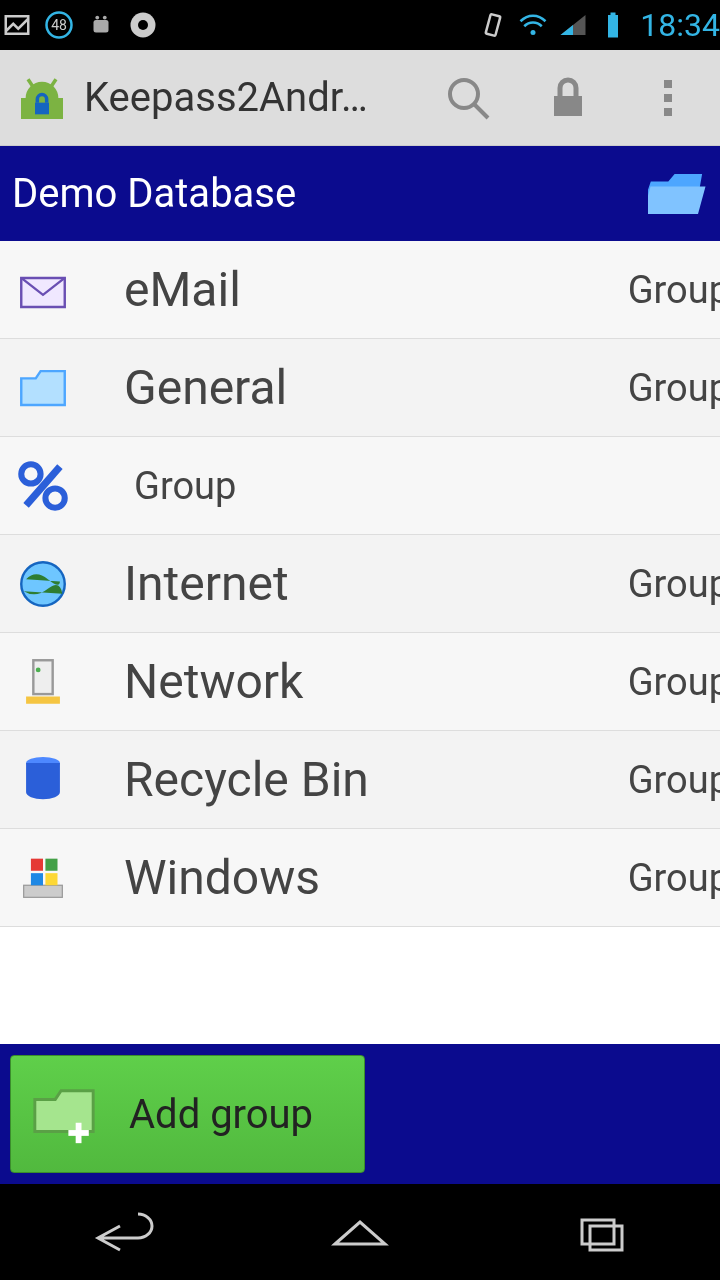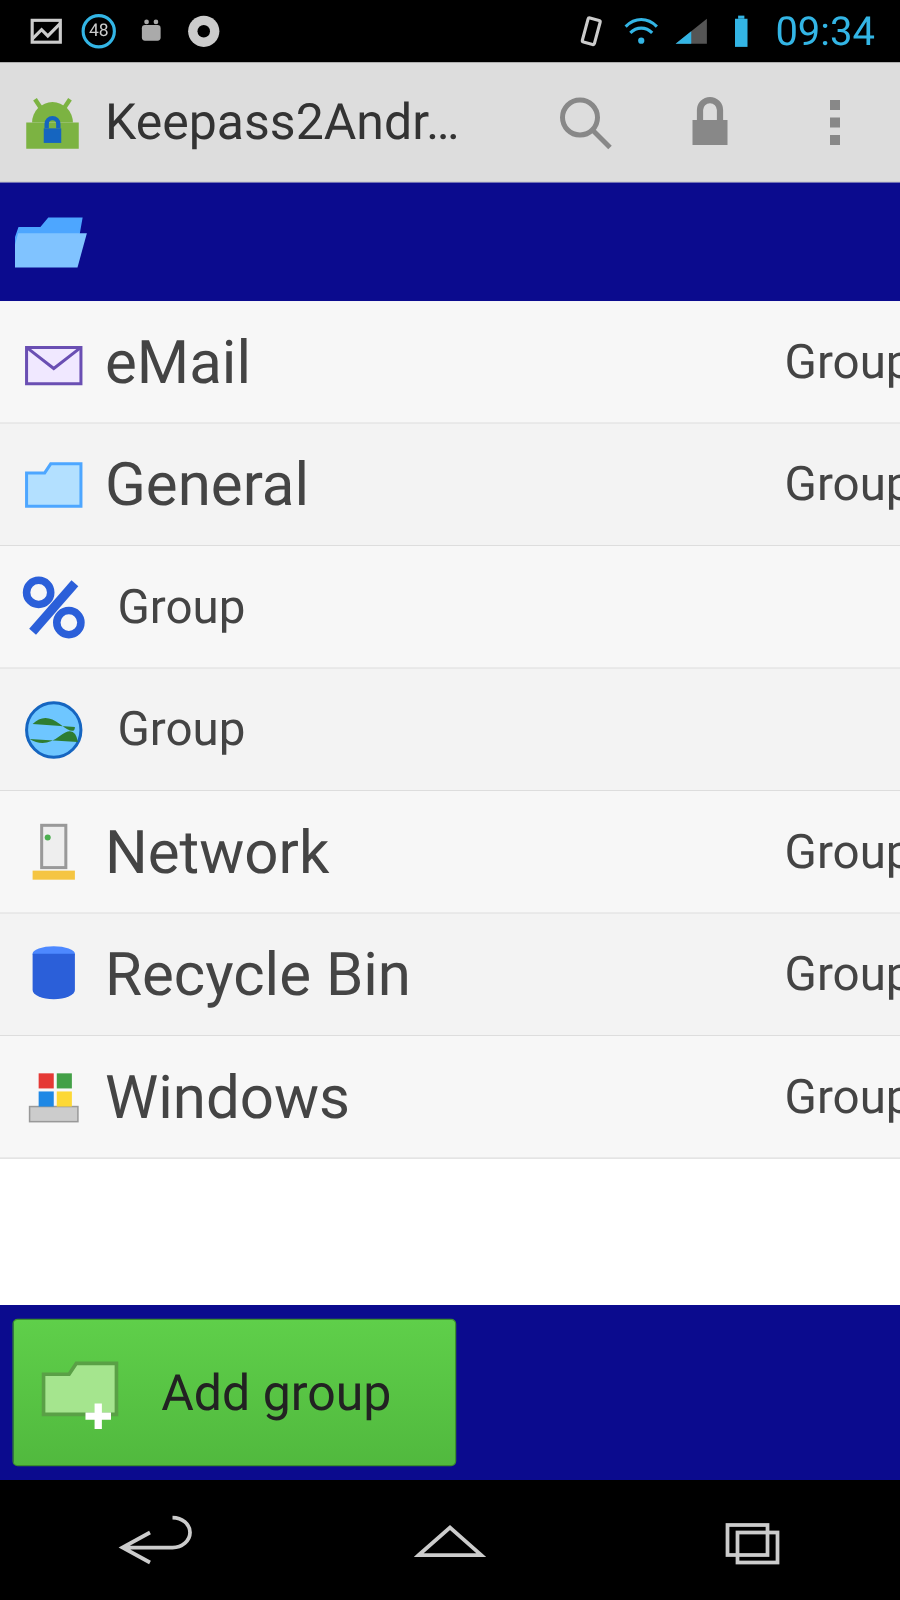--- a/index.html
+++ b/index.html
@@ -1,20 +1,20 @@
 <!DOCTYPE html>
 <html><head>
 <meta charset="utf-8">
 <style>
   * { margin: 0; padding: 0; box-sizing: border-box; }
   html, body { width: 720px; height: 1280px; overflow: hidden; font-family: Roboto, Arial, sans-serif; background: #000; }
   .screen { width: 720px; height: 1280px; display: flex; flex-direction: column; background: #fff; }
 
   
-  .status-bar { height: 50px; background: #000; color: #33b5e5; display: flex; align-items: center; padding: 0 20px; }
+  .status-bar { height: 50px; background: #000; color: #33b5e5; display: flex; align-items: center; padding: 0 0; }
   .status-left { display: flex; gap: 8px; align-items: center; }
   .status-right { margin-left: auto; display: flex; gap: 6px; align-items: center; }
   .status-icon { width: 34px; height: 34px; display: flex; align-items: center; justify-content: center; }
   .status-icon svg { width: 30px; height: 30px; }
   .status-time { font-size: 32px; color: #33b5e5; padding-left: 4px; }
 
   
   .action-bar { height: 96px; background: #dddddd; display: flex; align-items: center; padding: 0 12px; border-bottom: 1px solid #ccc; }
   .app-icon { width: 60px; height: 60px; margin-right: 12px; display:flex; align-items:center; justify-content:center; }
   .app-icon svg { width: 56px; height: 56px; }
@@ -22,21 +22,21 @@
   .ab-icon { width: 80px; height: 80px; display: flex; align-items: center; justify-content: center; margin-left: 20px; }
   .ab-icon svg { width: 48px; height: 48px; fill: #888; }
 
   
   .db-header { height: 95px; background: #0b0b8e; color: #fff; display: flex; align-items: center; padding: 0 12px; }
   .db-title { font-size: 40px; flex: 1; }
   .db-folder-icon { width: 60px; height: 50px; }
 
   
   .group-list { flex: 1; background: #fff; overflow: hidden; }
-  .group-row { height: 98px; display: flex; align-items: center; padding: 0 0 0 12px; border-bottom: 1px solid #ddd; background: #f7f7f7; }
+  .group-row { height: 98px; display: flex; align-items: center; padding: 0 0 0 12px; border-bottom: 1px solid #ddd; background: #f7f7f7; gap: 40px; }
   .group-row:nth-child(even){ background:#f3f3f3; }
   .row-icon { width: 62px; height: 62px; margin-right: 10px; display:flex; align-items:center; justify-content:center;}
   .row-icon svg { width: 58px; height: 58px; }
   .row-label { font-size: 48px; color: #444; flex: 1; }
   .row-type { font-size: 38px; color: #444; padding-right: 0; transform: translateX(10px); }
 
   
   .bottom-bar { height: 140px; background: #0b0b8e; display: flex; align-items: center; padding: 10px; }
   .add-group-btn { width: 355px; height: 118px; background: linear-gradient(#5fcf4a,#51b93e); border: 1px solid #3b8e2c; border-radius: 4px; display: flex; align-items: center; padding-left: 18px; color: #222; font-size: 40px; text-align: center; }
   .add-group-btn .folder-plus { width: 70px; height: 70px; margin-right: 30px; }
@@ -97,21 +97,21 @@
             <polygon points="2,20 22,20 22,4" fill="#555"></polygon>
             <polygon points="2,20 12,20 12,12" fill="#33b5e5"></polygon>
           </svg>
       </span>
       <span class="status-icon">
         <svg viewBox="0 0 24 24">
             <rect x="8" y="4" width="8" height="18" fill="#33b5e5"></rect>
             <rect x="10" y="2" width="4" height="2" fill="#33b5e5"></rect>
           </svg>
       </span>
-      <span class="status-time">09:34</span>
+      <span class="status-time">18:34</span>
     </div>
   </div>
 
   <div class="action-bar">
     <span class="app-icon">
       <svg viewBox="0 0 48 48">
         <rect x="6" y="24" width="36" height="18" fill="#7cb342"></rect>
         <path d="M10 24 a14 14 0 0 1 28 0" fill="#7cb342"></path>
         <line x1="12" y1="8" x2="16" y2="14" stroke="#7cb342" stroke-width="3"></line>
         <line x1="36" y1="8" x2="32" y2="14" stroke="#7cb342" stroke-width="3"></line>
@@ -135,20 +135,21 @@
     <span class="ab-icon">
       <svg viewBox="0 0 24 24">
           <rect x="10" y="3" width="4" height="4" fill="#888"></rect>
           <rect x="10" y="10" width="4" height="4" fill="#888"></rect>
           <rect x="10" y="17" width="4" height="4" fill="#888"></rect>
         </svg>
     </span>
   </div>
 
   <div class="db-header">
+    <span class="db-title">Demo Database</span>
     <span class="db-folder-icon">
       <svg viewBox="0 0 48 40">
           <path d="M4 10 h14 l4 -6 h22 v30 h-44 z" fill="#4da6ff" transform="skewX(-10)"></path>
           <path d="M2 14 h44 l-6 22 h-44 z" fill="#80c3ff"></path>
         </svg>
     </span>
   </div>
 
   <div class="group-list">
 
@@ -184,20 +185,21 @@
       <span class="row-type">Group</span>
     </div>
 
     <div class="group-row">
       <span class="row-icon">
         <svg viewBox="0 0 48 48">
             <circle cx="24" cy="24" r="18" fill="#6ec6ff" stroke="#1565c0" stroke-width="2"></circle>
             <path d="M10 20 q8 -8 18 0 t10 2 M8 30 q10 6 20 -2 t12 4" fill="#2e7d32"></path>
           </svg>
       </span>
+      <span class="row-label">Internet</span>
       <span class="row-type">Group</span>
     </div>
 
     <div class="group-row">
       <span class="row-icon">
         <svg viewBox="0 0 48 48">
             <rect x="16" y="6" width="16" height="28" fill="#eee" stroke="#999" stroke-width="2"></rect>
             <rect x="10" y="36" width="28" height="6" fill="#f5c542"></rect>
             <circle cx="20" cy="14" r="2" fill="#4caf50"></circle>
           </svg>

